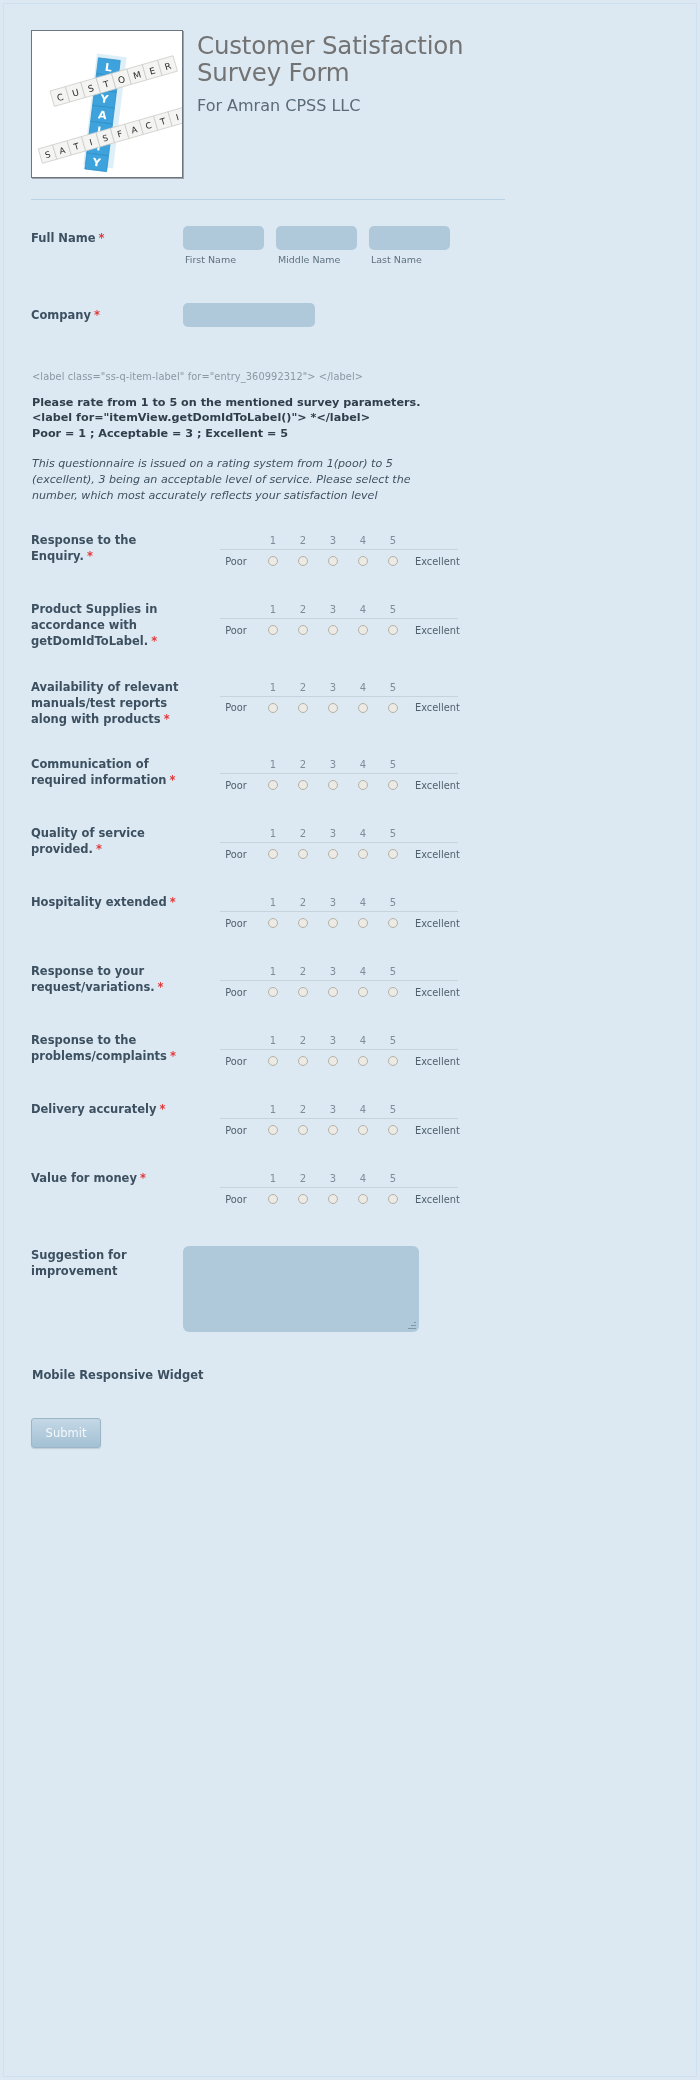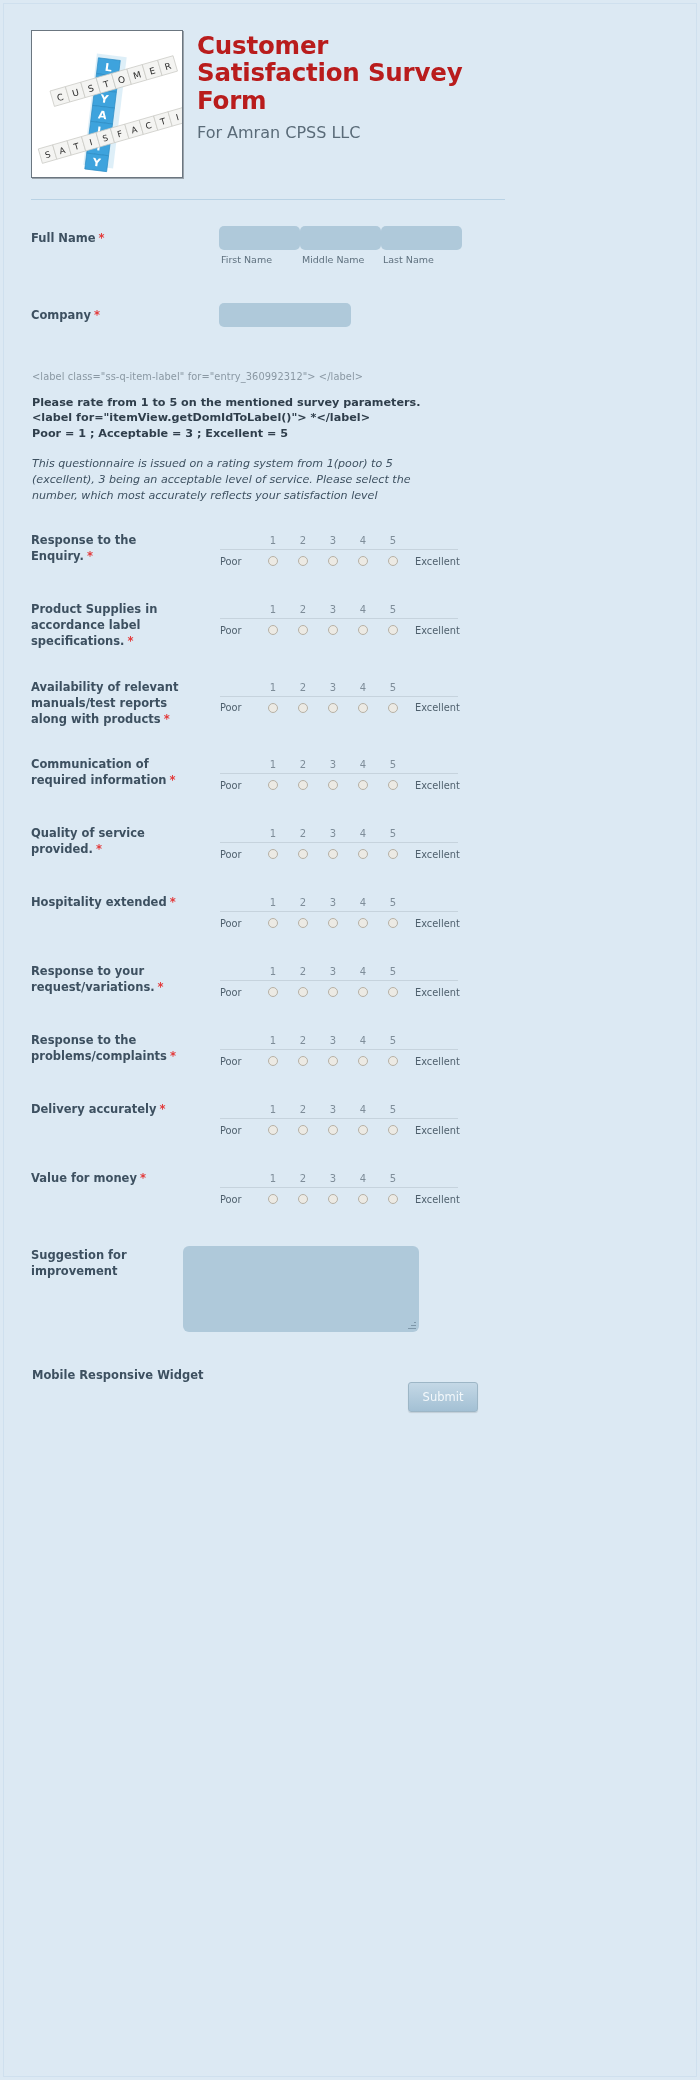--- a/index.html
+++ b/index.html
@@ -40,23 +40,23 @@
     border: 1px solid #6b7680;
     box-shadow: 1px 1px 0 #9aa3ab;
     flex: 0 0 auto;
     position: relative;
     overflow: hidden;
   }
   .logo-svg { position:absolute; left:0; top:0; }
   .header-text { padding-left: 14px; padding-top: 2px; }
   .form-title {
     font-size: 24.5px;
-    font-weight: bold;
+    font-weight: normal;
     line-height: 1.12;
-    color: #b91c1c;
+    color: #737373;
     letter-spacing: -0.2px;
     max-width: 300px;
   }
   .form-subtitle {
     font-size: 16px;
     color: #5a6b78;
     margin-top: 9px;
   }
 
   .divider {
@@ -77,21 +77,21 @@
     width: 152px;
     flex: 0 0 152px;
     font-size: 11.5px;
     font-weight: bold;
     color: #3d5060;
     line-height: 1.38;
     padding-top: 5px;
   }
   .req { color: #e33b3b; font-weight: bold; margin-left: 3px; }
 
-  .inputs-wrap { display: flex; gap: 0; margin-left: 36px; }
+  .inputs-wrap { display: flex; gap: 12px; }
   .text-input {
     background: #afc9da;
     border: none;
     border-radius: 5px;
     height: 24px;
     width: 81px;
   }
   .sub-label {
     font-size: 9.5px;
     color: #5f717f;
@@ -160,21 +160,21 @@
     display: flex;
     align-items: center;
     height: 23px;
     border-top: 1px solid #c6d3dd;
   }
   .endcap {
     width: 38px;
     flex: 0 0 38px;
     font-size: 9.8px;
     color: #4e5f6c;
-    text-align: left;
+    text-align: center;
     padding-right: 6px;
   }
   .endcap-right {
     width: 52px;
     flex: 0 0 52px;
     font-size: 9.8px;
     color: #4e5f6c;
     text-align: left;
     padding-left: 7px;
   }
@@ -230,24 +230,25 @@
 
   .mobile-note {
     padding-left: 28px;
     margin-top: 36px;
     font-size: 11.5px;
     font-weight: bold;
     color: #3d5060;
   }
 
   .submit-wrap {
+    margin-top: 36px;
     padding-left: 27px;
     width: 474px;
     display: flex;
-    justify-content: flex-end;
+    justify-content: flex-start;
   }
   .submit-btn {
     width: 70px;
     height: 30px;
     border: 1px solid #9db6c6;
     border-radius: 3px;
     background: linear-gradient(#c4d8e6, #a3c0d4);
     color: #f3f8fb;
     font-size: 11.5px;
     font-family: "DejaVu Sans", "Liberation Sans", sans-serif;
@@ -400,21 +401,21 @@
                 <span class="radio"></span>
               </div>
               <div class="radio-cell">
                 <span class="radio"></span>
               </div>
               <div class="endcap-right">Excellent</div>
             </div>
           </div>
         </div>
         <div class="rating-row">
-          <div class="rating-label"><span>Product Supplies in accordance label specifications.</span><span class="req">*</span></div>
+          <div class="rating-label"><span>Product Supplies in accordance with getDomIdToLabel.</span><span class="req">*</span></div>
           <div class="scale">
             <div class="scale-head">
               <div class="endcap"></div>
               <div class="scale-num">1</div>
               <div class="scale-num">2</div>
               <div class="scale-num">3</div>
               <div class="scale-num">4</div>
               <div class="scale-num">5</div>
               <div class="endcap-right"></div>
             </div>

